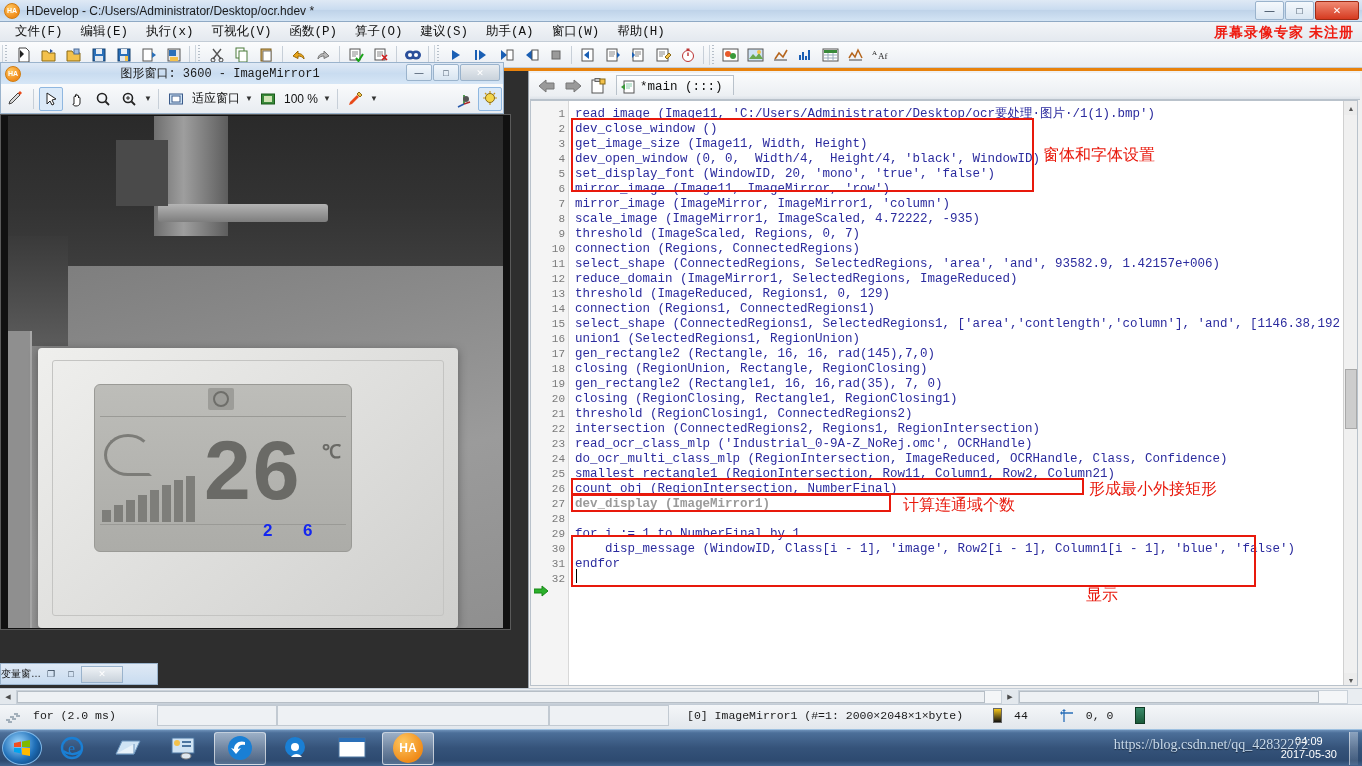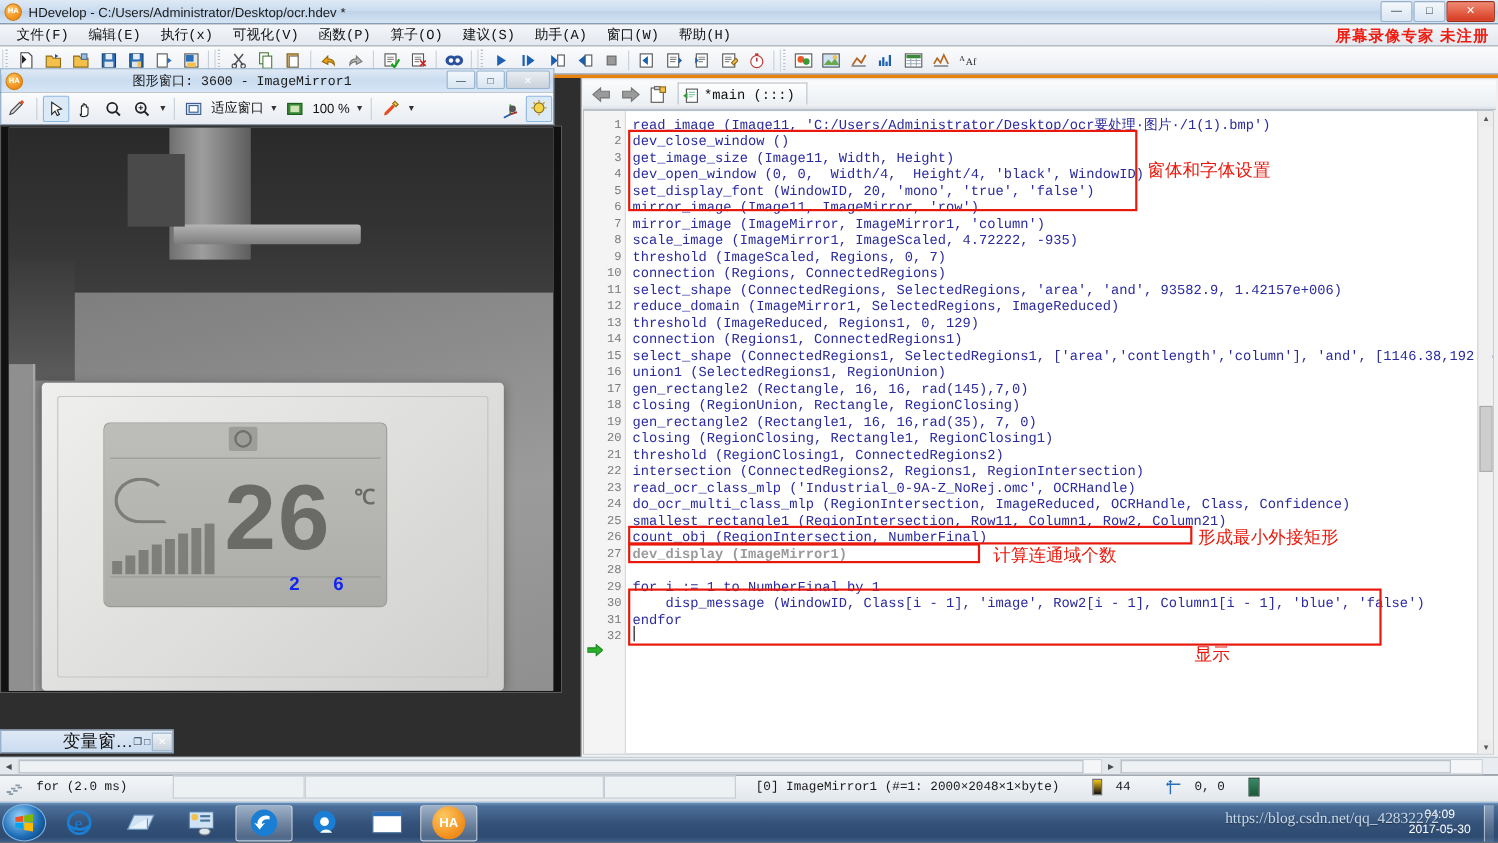--- a/index.html
+++ b/index.html
@@ -131,21 +131,21 @@
     border:1px solid #5a5a5a; background:#111;
   }
 
   
   .varwin-title {
     position:absolute; left:0; top:663px; width:158px; height:22px;
     background:linear-gradient(to bottom,#dfe9f5,#c9dcf0);
     border:1px solid #9ab3cc;
     display:flex;align-items:center;
   }
-  .varwin-text{font-size:16px;color:#111;padding-left:20px;white-space:nowrap;margin-left:36px;}
+  .varwin-text{font-size:10px;color:#111;padding-left:0;white-space:nowrap;}
   .varwin-btn{width:20px;height:17px;display:flex;align-items:center;justify-content:center;font-size:9px;color:#24364a;}
   .varwin-btn.close{width:42px;background:linear-gradient(to bottom,#eef2f6,#c9d2db);color:#fff;border:1px solid #9ab3cc;}
 
   
   .editor-panel {
     position:absolute; left:528px; top:71px; width:834px; height:629px;
     background:#f0f0f0; border-left:1px solid #9aa3ac;
   }
   .ed-navbar {
     position:absolute; left:530px; top:73px; width:830px; height:26px;

